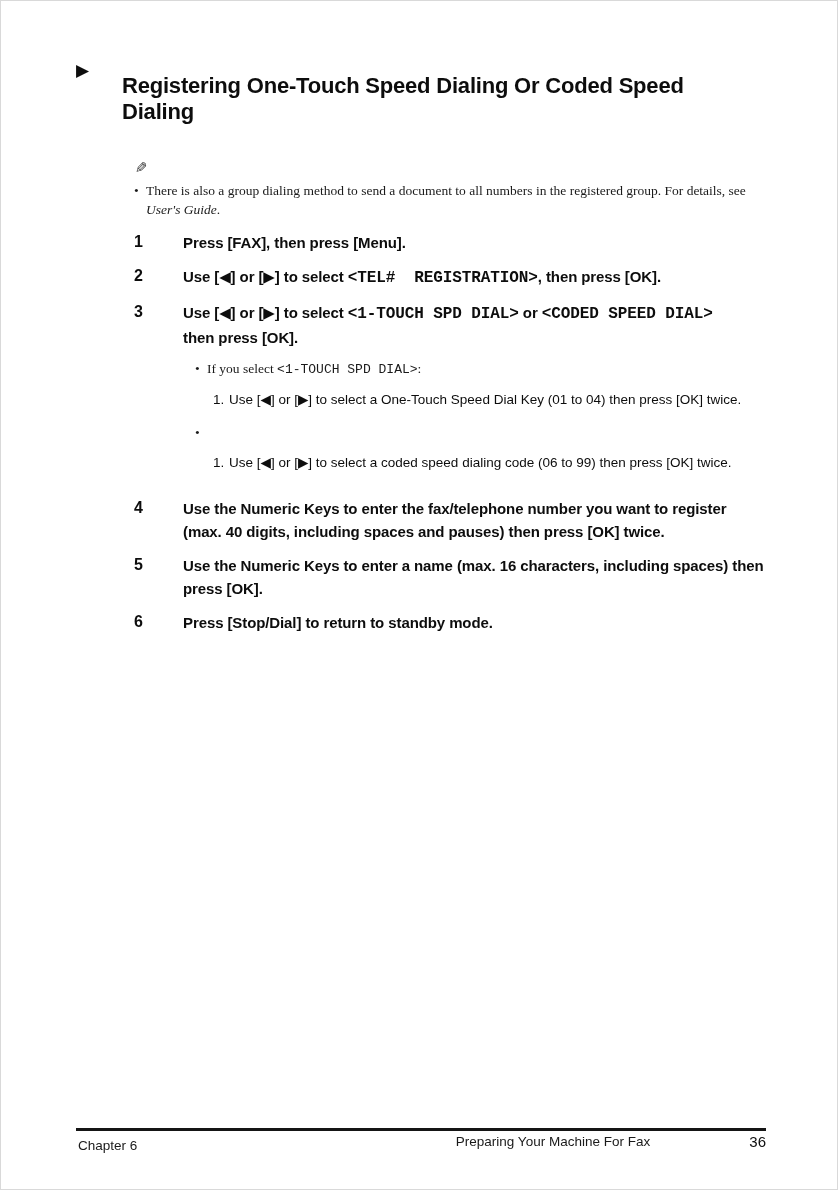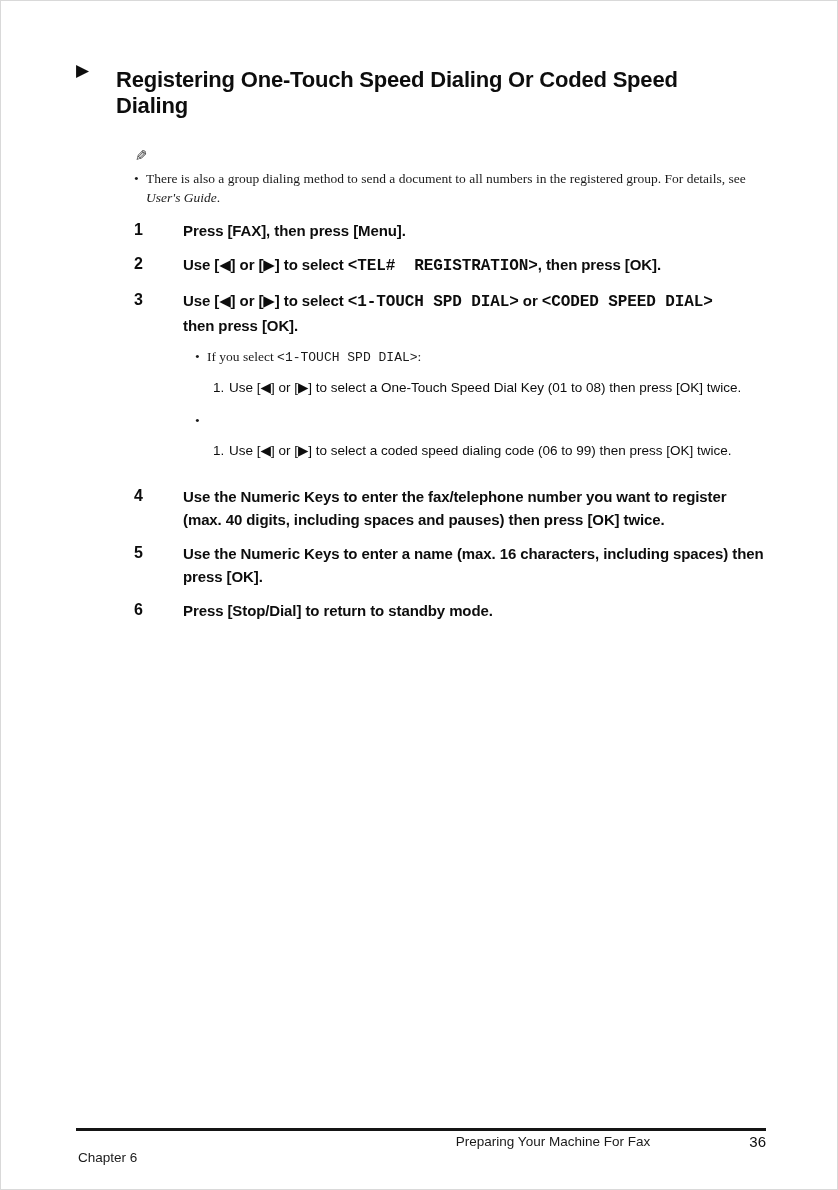--- a/index.html
+++ b/index.html
@@ -7,21 +7,21 @@
     width:838px; height:1190px; background:#ffffff; position:relative;
     font-family:"Liberation Sans","DejaVu Sans",sans-serif; color:#0d0d0d;
     overflow:hidden;
   }
   .page { position:absolute; inset:0; border:1px solid #d9d9d9; box-sizing:border-box; background:#fff; }
   .content { padding:56px 73px 0 75px; }
 
   
   .title-row { display:flex; align-items:flex-start; }
   .title-arrow { width:30px; font-size:17px; line-height:27px; flex:none; }
-  .page-title { margin:10px; font-size:22px; line-height:26px; font-weight:bold; max-width:648px; letter-spacing:-0.2px; }
+  .page-title { margin:16px; font-size:22px; line-height:26px; font-weight:bold; max-width:648px; letter-spacing:-0.2px; }
 
   
   .note-icon { display:inline-block; margin:18px 0 4px 59px; font-size:15px; color:#3a3a3a; transform:scaleX(-1); }
   .note-row { margin-left:58px; width:645px; display:flex;
     font-family:"Liberation Serif","DejaVu Serif",serif; font-size:13.5px; line-height:19px; color:#1a1a1a; }
   .note-bullet { width:12px; flex:none; }
   .note-text { flex:1; }
   .note-text i { font-style:italic; }
 
   
@@ -38,21 +38,21 @@
     font-family:"Liberation Serif","DejaVu Serif",serif; font-size:13.5px; line-height:19px; color:#1a1a1a; }
   .sub-head .sb { width:12px; flex:none; }
   .sub-item { display:flex; margin:0 0 14px 30px; font-size:13.5px; line-height:19px; font-weight:normal; }
   .sub-item-num { width:16px; flex:none; }
   .sub-item-text { width:575px; }
 
   
   .footer { position:absolute; left:75px; top:1127px; width:690px; }
   .footer-rule { border-top:3px solid #151515; height:0; }
   .footer-row { position:relative; margin-top:3px; height:18px; font-size:13.5px; color:#1a1a1a; }
-  .footer-chapter { position:absolute; left:2px; top:16px; }
+  .footer-chapter { position:absolute; left:2px; top:4px; }
   .footer-section { position:absolute; left:477px; transform:translateX(-50%); top:0; white-space:nowrap; }
   .footer-page { position:absolute; right:0; top:-1px; font-weight:normal; font-size:15px; color:#0d0d0d; }
 </style>
 </head>
 <body>
 
 <div class="page">
   <div class="content">
 
     <div class="title-row">
@@ -87,21 +87,21 @@
           <div>then press [OK].</div>
 
           <div class="subs">
 
             <div class="sub-head">
               <span class="sb">•</span>
               <span><span>If you select </span><span class="code-sm">&lt;1-TOUCH SPD DIAL&gt;</span><span>:</span></span>
             </div>
             <div class="sub-item">
               <span class="sub-item-num">1.</span>
-              <span class="sub-item-text">Use [◀] or [▶] to select a One-Touch Speed Dial Key (01 to 08) then press [OK] twice.</span>
+              <span class="sub-item-text">Use [◀] or [▶] to select a One-Touch Speed Dial Key (01 to 04) then press [OK] twice.</span>
             </div>
 
             <div class="sub-head">
               <span class="sb">•</span>
             </div>
             <div class="sub-item">
               <span class="sub-item-num">1.</span>
               <span class="sub-item-text">Use [◀] or [▶] to select a coded speed dialing code (06 to 99) then press [OK] twice.</span>
             </div>
 

